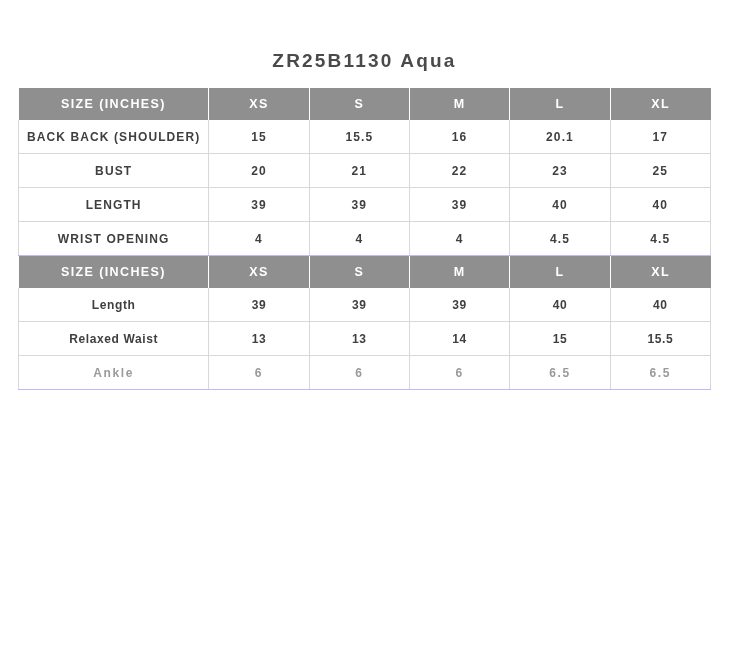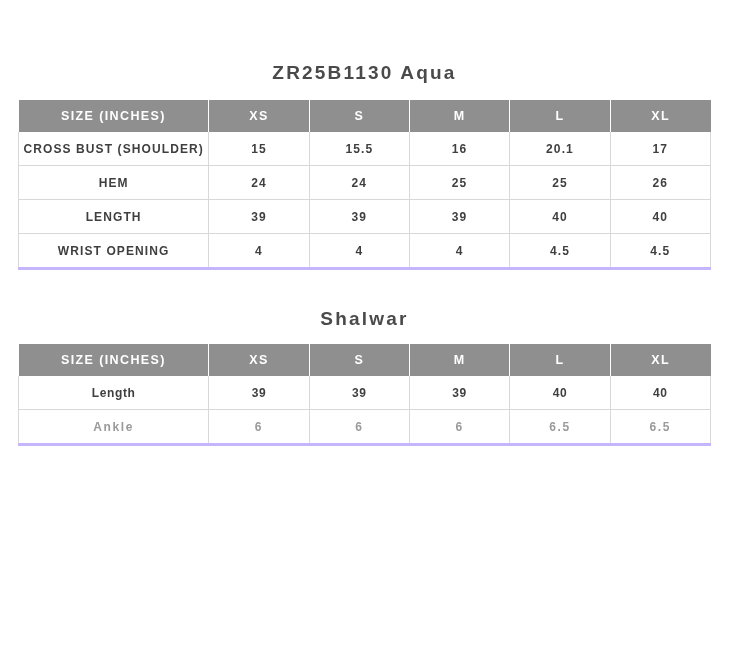--- a/index.html
+++ b/index.html
@@ -11,21 +11,21 @@
     height: 646px;
     background: #ffffff;
     font-family: "Liberation Sans", sans-serif;
     color: #3f3f3f;
     overflow: hidden;
   }
   .page {
     width: 729px;
     height: 646px;
     box-sizing: border-box;
-    padding: 12px 18px;
+    padding: 0 18px;
     position: relative;
   }
   .chart-title {
     text-align: center;
     font-size: 19px;
     font-weight: 700;
     letter-spacing: 2.2px;
     color: #4a4a4a;
     margin: 0;
     padding-top: 50px;
@@ -65,21 +65,21 @@
     letter-spacing: 1.1px;
     color: #3f3f3f;
     border-bottom: 1px solid #d8d8d8;
     border-right: 1px solid #d8d8d8;
     vertical-align: middle;
   }
   tbody td:last-child {
     border-right: 1px solid #d8d8d8;
   }
   tbody tr:last-child td {
-    border-bottom: 3px solid #c4b5fd;
+    border-bottom: 1px solid #c4b5fd;
   }
   tbody td.rowlabel {
     border-left: 1px solid #d8d8d8;
   }
   .t2 tbody td {
     letter-spacing: 0.6px;
     font-size: 12px;
   }
   .t2 tbody tr.muted td {
     color: #9a9a9a;
@@ -110,55 +110,54 @@
         <th class="label-col">SIZE (INCHES)</th>
         <th>XS</th>
         <th>S</th>
         <th>M</th>
         <th>L</th>
         <th>XL</th>
       </tr>
     </thead>
     <tbody>
       <tr>
-        <td class="rowlabel">CROSS BUST (SHOULDER)</td>
+        <td class="rowlabel">BACK BACK (SHOULDER)</td>
         <td>15</td>
         <td>15.5</td>
         <td>16</td>
         <td>20.1</td>
         <td>17</td>
       </tr>
       <tr>
-        <td class="rowlabel">HEM</td>
-        <td>24</td>
-        <td>24</td>
+        <td class="rowlabel">BUST</td>
+        <td>20</td>
+        <td>21</td>
+        <td>22</td>
+        <td>23</td>
         <td>25</td>
-        <td>25</td>
-        <td>26</td>
       </tr>
       <tr>
         <td class="rowlabel">LENGTH</td>
         <td>39</td>
         <td>39</td>
         <td>39</td>
         <td>40</td>
         <td>40</td>
       </tr>
       <tr>
         <td class="rowlabel">WRIST OPENING</td>
         <td>4</td>
         <td>4</td>
         <td>4</td>
         <td>4.5</td>
         <td>4.5</td>
       </tr>
     </tbody>
   </table>
 
-  <h2 class="chart-title second">Shalwar</h2>
 
   <table class="t2">
     <colgroup>
       <col class="c-label">
         <col class="c-val">
         <col class="c-val">
         <col class="c-val">
         <col class="c-val">
         <col class="c-val">
     </colgroup>
@@ -173,20 +172,28 @@
       </tr>
     </thead>
     <tbody>
       <tr>
         <td class="rowlabel">Length</td>
         <td>39</td>
         <td>39</td>
         <td>39</td>
         <td>40</td>
         <td>40</td>
+      </tr>
+      <tr>
+        <td class="rowlabel">Relaxed Waist</td>
+        <td>13</td>
+        <td>13</td>
+        <td>14</td>
+        <td>15</td>
+        <td>15.5</td>
       </tr>
       <tr class="muted">
         <td class="rowlabel">Ankle</td>
         <td>6</td>
         <td>6</td>
         <td>6</td>
         <td>6.5</td>
         <td>6.5</td>
       </tr>
     </tbody>

